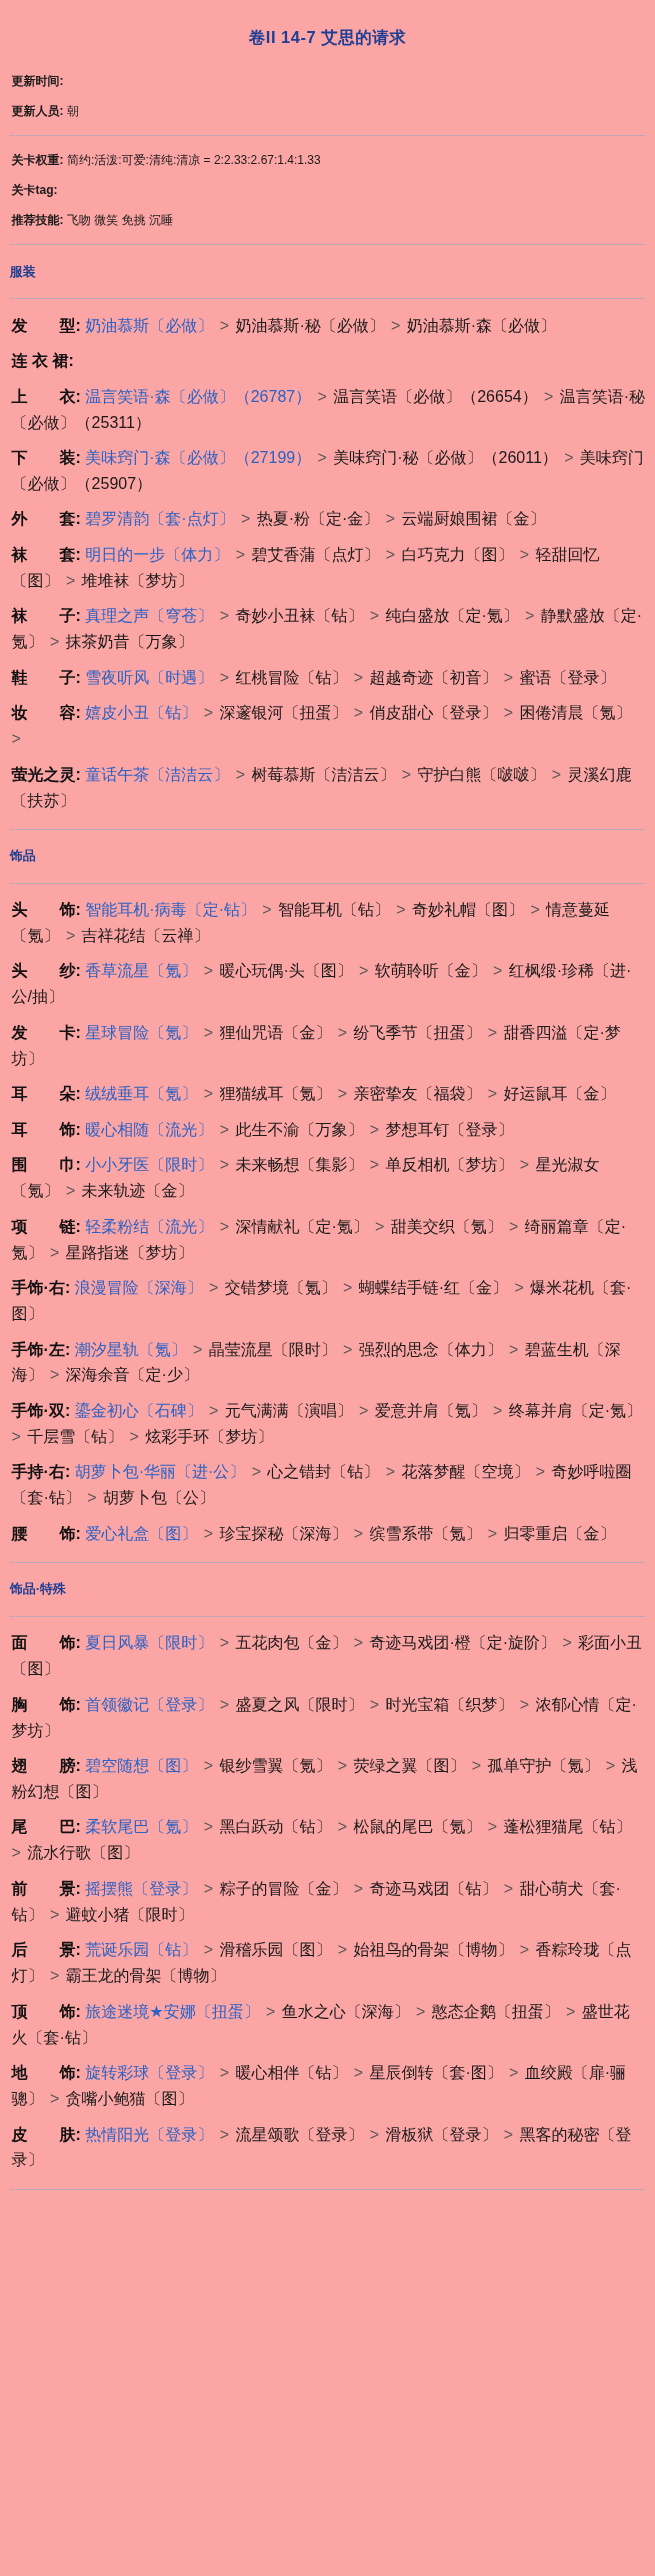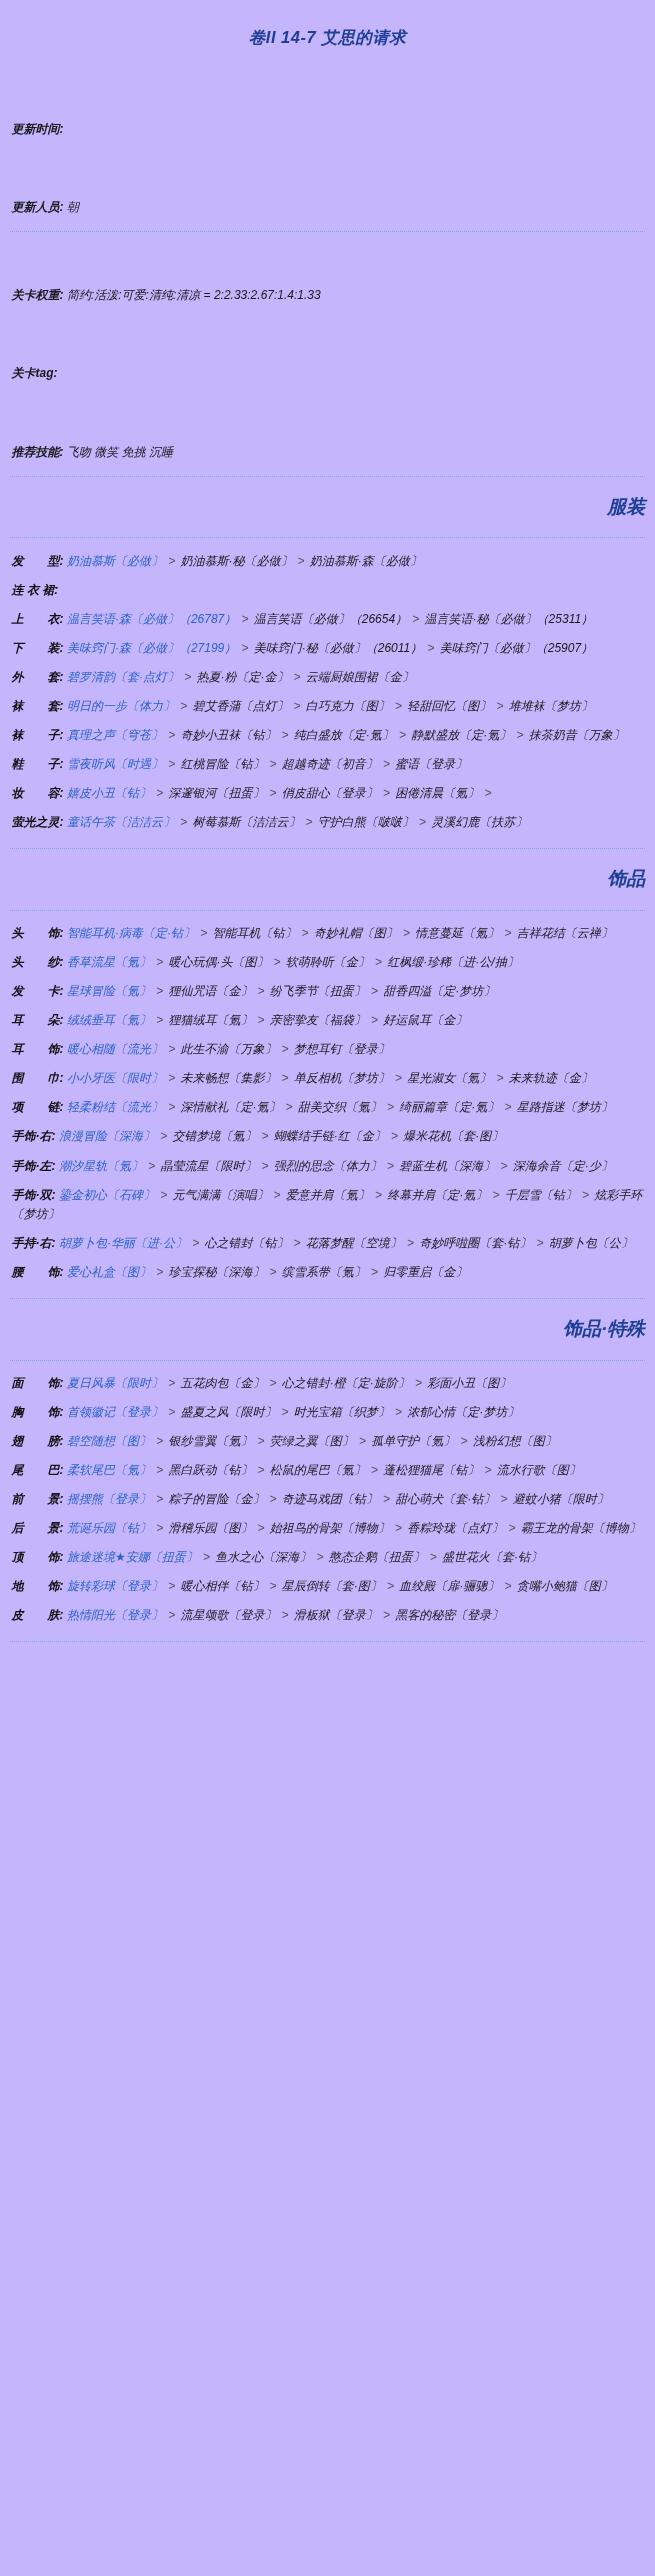--- a/index.html
+++ b/index.html
@@ -9,56 +9,54 @@
   }
   body {
     width: 655px;
     font-family: "Liberation Sans", "DejaVu Sans", sans-serif;
     color: #1a1a1a;
   }
   .page {
     width: 655px;
     min-height: 2576px;
     padding: 0 9.7px 19.4px 9.7px;
-    background: #c4b5fd;
-    font-style: italic;
+    background: #fca5a5;
   }
   .title {
     text-align: center;
     color: #1f3f94;
     font-weight: bold;
     font-size: 16.5px;
     letter-spacing: 0.5px;
     padding: 27px 0 17.4px 0;
   }
   .meta-line {
     font-size: 12px;
     line-height: 1.55;
     padding: 5.8px 0 5.8px 1.9px;
     font-weight: bold;
-    margin-top: 48px;
   }
   .meta-line .val {
     font-weight: normal;
   }
   .divider {
     border: 0;
     border-top: 1.9px dotted #7fa8c9;
     margin: 8.7px 0 8.7px 0;
     height: 0;
   }
   .section-head {
-    text-align: right;
+    text-align: left;
     color: #1f3f94;
     font-weight: bold;
-    font-size: 19px;
+    font-size: 13px;
     padding: 8.7px 0 8.7px 0;
   }
   .row {
-    font-size: 12px;
+    font-size: 16px;
     line-height: 1.62;
     padding: 4.8px 0 4.8px 1.9px;
     word-break: break-all;
   }
   .row .lbl {
     font-weight: bold;
     color: #111111;
     display: inline;
     white-space: pre;
   }
@@ -125,21 +123,21 @@
         <div class="row"><span class="lbl">手饰·右:</span> <span class="first">浪漫冒险〔深海〕</span><span class="sep"> &gt; </span><span class="rest">交错梦境〔氪〕</span><span class="sep"> &gt; </span><span class="rest">蝴蝶结手链·红〔金〕</span><span class="sep"> &gt; </span><span class="rest">爆米花机〔套·图〕</span></div>
         <div class="row"><span class="lbl">手饰·左:</span> <span class="first">潮汐星轨〔氪〕</span><span class="sep"> &gt; </span><span class="rest">晶莹流星〔限时〕</span><span class="sep"> &gt; </span><span class="rest">强烈的思念〔体力〕</span><span class="sep"> &gt; </span><span class="rest">碧蓝生机〔深海〕</span><span class="sep"> &gt; </span><span class="rest">深海余音〔定·少〕</span></div>
         <div class="row"><span class="lbl">手饰·双:</span> <span class="first">鎏金初心〔石碑〕</span><span class="sep"> &gt; </span><span class="rest">元气满满〔演唱〕</span><span class="sep"> &gt; </span><span class="rest">爱意并肩〔氪〕</span><span class="sep"> &gt; </span><span class="rest">终幕并肩〔定·氪〕</span><span class="sep"> &gt; </span><span class="rest">千层雪〔钻〕</span><span class="sep"> &gt; </span><span class="rest">炫彩手环〔梦坊〕</span></div>
         <div class="row"><span class="lbl">手持·右:</span> <span class="first">胡萝卜包·华丽〔进·公〕</span><span class="sep"> &gt; </span><span class="rest">心之错封〔钻〕</span><span class="sep"> &gt; </span><span class="rest">花落梦醒〔空境〕</span><span class="sep"> &gt; </span><span class="rest">奇妙呼啦圈〔套·钻〕</span><span class="sep"> &gt; </span><span class="rest">胡萝卜包〔公〕</span></div>
         <div class="row"><span class="lbl">腰　　饰:</span> <span class="first">爱心礼盒〔图〕</span><span class="sep"> &gt; </span><span class="rest">珍宝探秘〔深海〕</span><span class="sep"> &gt; </span><span class="rest">缤雪系带〔氪〕</span><span class="sep"> &gt; </span><span class="rest">归零重启〔金〕</span></div>
       </div>
       <hr class="divider">
       <div class="section-head">饰品·特殊</div>
       <hr class="divider">
       <div class="rows-block">
-        <div class="row"><span class="lbl">面　　饰:</span> <span class="first">夏日风暴〔限时〕</span><span class="sep"> &gt; </span><span class="rest">五花肉包〔金〕</span><span class="sep"> &gt; </span><span class="rest">心之错封·橙〔定·旋阶〕</span><span class="sep"> &gt; </span><span class="rest">彩面小丑〔图〕</span></div>
+        <div class="row"><span class="lbl">面　　饰:</span> <span class="first">夏日风暴〔限时〕</span><span class="sep"> &gt; </span><span class="rest">五花肉包〔金〕</span><span class="sep"> &gt; </span><span class="rest">奇迹马戏团·橙〔定·旋阶〕</span><span class="sep"> &gt; </span><span class="rest">彩面小丑〔图〕</span></div>
         <div class="row"><span class="lbl">胸　　饰:</span> <span class="first">首领徽记〔登录〕</span><span class="sep"> &gt; </span><span class="rest">盛夏之风〔限时〕</span><span class="sep"> &gt; </span><span class="rest">时光宝箱〔织梦〕</span><span class="sep"> &gt; </span><span class="rest">浓郁心情〔定·梦坊〕</span></div>
         <div class="row"><span class="lbl">翅　　膀:</span> <span class="first">碧空随想〔图〕</span><span class="sep"> &gt; </span><span class="rest">银纱雪翼〔氪〕</span><span class="sep"> &gt; </span><span class="rest">荧绿之翼〔图〕</span><span class="sep"> &gt; </span><span class="rest">孤单守护〔氪〕</span><span class="sep"> &gt; </span><span class="rest">浅粉幻想〔图〕</span></div>
         <div class="row"><span class="lbl">尾　　巴:</span> <span class="first">柔软尾巴〔氪〕</span><span class="sep"> &gt; </span><span class="rest">黑白跃动〔钻〕</span><span class="sep"> &gt; </span><span class="rest">松鼠的尾巴〔氪〕</span><span class="sep"> &gt; </span><span class="rest">蓬松狸猫尾〔钻〕</span><span class="sep"> &gt; </span><span class="rest">流水行歌〔图〕</span></div>
         <div class="row"><span class="lbl">前　　景:</span> <span class="first">摇摆熊〔登录〕</span><span class="sep"> &gt; </span><span class="rest">粽子的冒险〔金〕</span><span class="sep"> &gt; </span><span class="rest">奇迹马戏团〔钻〕</span><span class="sep"> &gt; </span><span class="rest">甜心萌犬〔套·钻〕</span><span class="sep"> &gt; </span><span class="rest">避蚊小猪〔限时〕</span></div>
         <div class="row"><span class="lbl">后　　景:</span> <span class="first">荒诞乐园〔钻〕</span><span class="sep"> &gt; </span><span class="rest">滑稽乐园〔图〕</span><span class="sep"> &gt; </span><span class="rest">始祖鸟的骨架〔博物〕</span><span class="sep"> &gt; </span><span class="rest">香粽玲珑〔点灯〕</span><span class="sep"> &gt; </span><span class="rest">霸王龙的骨架〔博物〕</span></div>
         <div class="row"><span class="lbl">顶　　饰:</span> <span class="first">旅途迷境★安娜〔扭蛋〕</span><span class="sep"> &gt; </span><span class="rest">鱼水之心〔深海〕</span><span class="sep"> &gt; </span><span class="rest">憨态企鹅〔扭蛋〕</span><span class="sep"> &gt; </span><span class="rest">盛世花火〔套·钻〕</span></div>
         <div class="row"><span class="lbl">地　　饰:</span> <span class="first">旋转彩球〔登录〕</span><span class="sep"> &gt; </span><span class="rest">暖心相伴〔钻〕</span><span class="sep"> &gt; </span><span class="rest">星辰倒转〔套·图〕</span><span class="sep"> &gt; </span><span class="rest">血绞殿〔扉·骊骢〕</span><span class="sep"> &gt; </span><span class="rest">贪嘴小鲍猫〔图〕</span></div>
         <div class="row"><span class="lbl">皮　　肤:</span> <span class="first">热情阳光〔登录〕</span><span class="sep"> &gt; </span><span class="rest">流星颂歌〔登录〕</span><span class="sep"> &gt; </span><span class="rest">滑板狱〔登录〕</span><span class="sep"> &gt; </span><span class="rest">黑客的秘密〔登录〕</span></div>
       </div>
       <hr class="divider">

